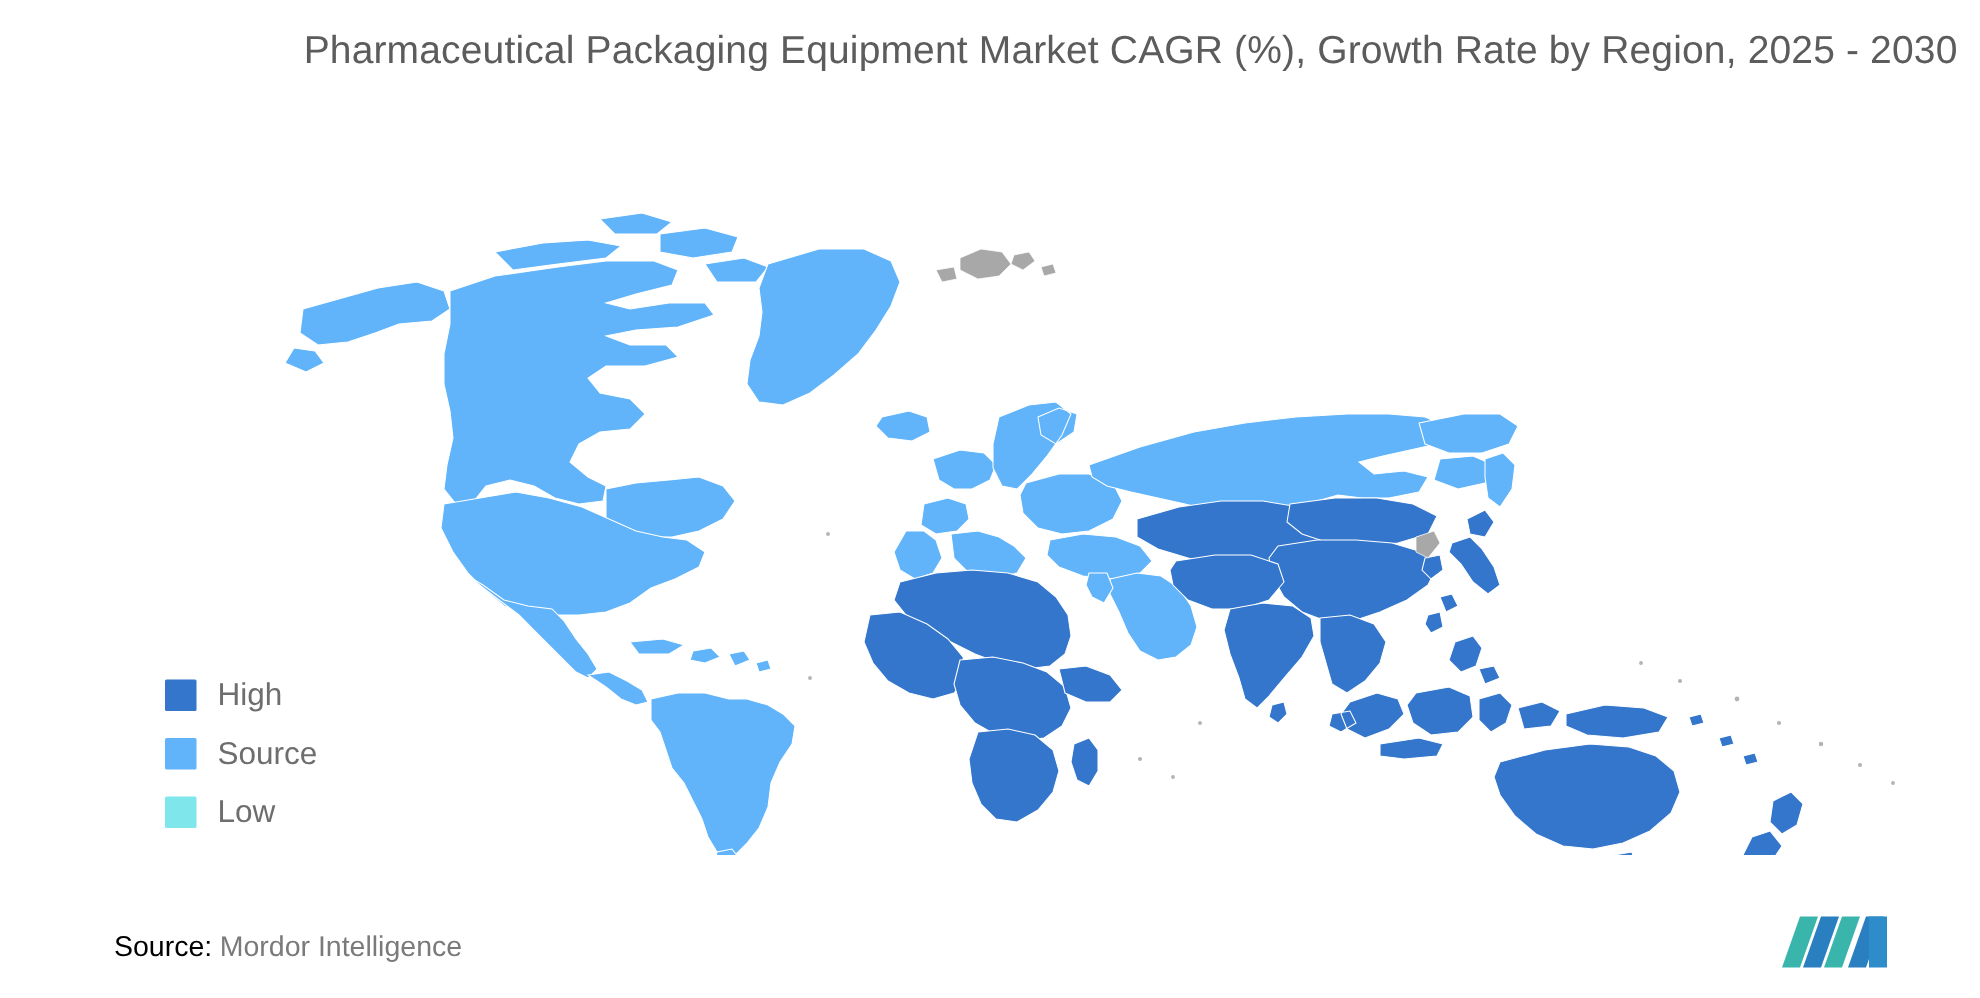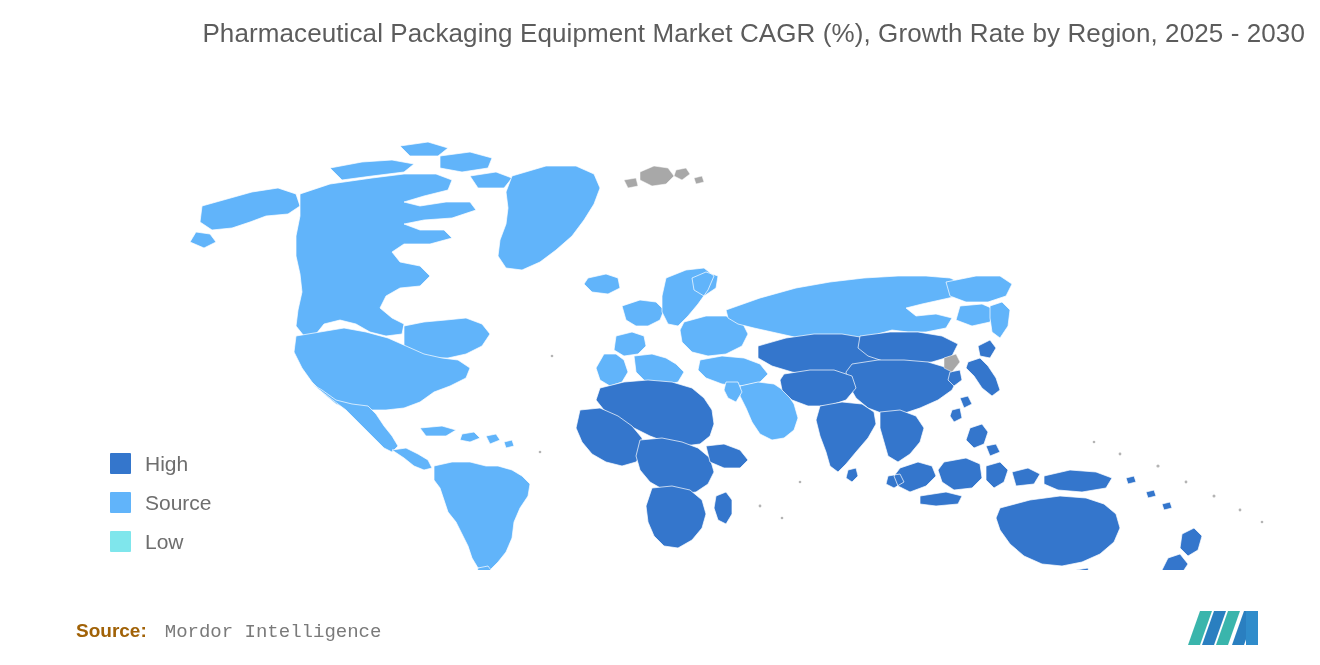--- a/index.html
+++ b/index.html
@@ -76,27 +76,26 @@
   
   .source {
     position: absolute;
     left: 76px;
     bottom: 22px;
     font-size: 19px;
     color: #7a7a7a;
     white-space: nowrap;
   }
   .source .source-label {
-    font-weight: 700;
-    color: #a16207;
+    font-weight: 400;
+    color: #000000;
   }
   .source .source-value {
     font-weight: 400;
-    margin-left: 18px;
-    font-family: Liberation Mono, monospace;
+    margin-left: 5px;
   }
 
   .brand-logo {
     position: absolute;
     right: 56px;
     bottom: 18px;
     width: 78px;
     height: 40px;
   }
 </style>

